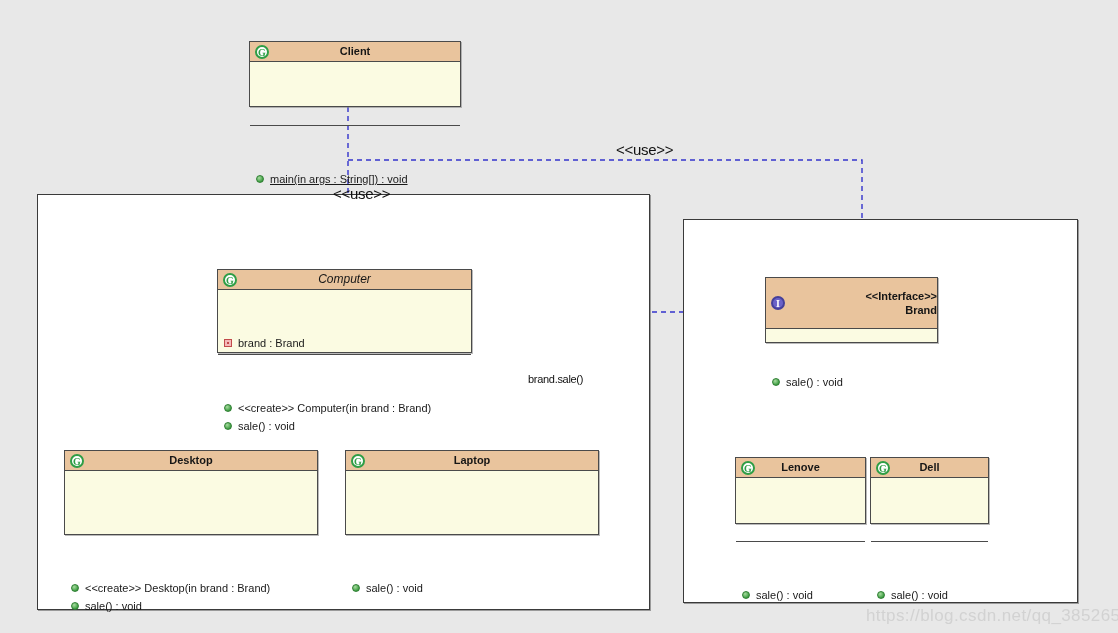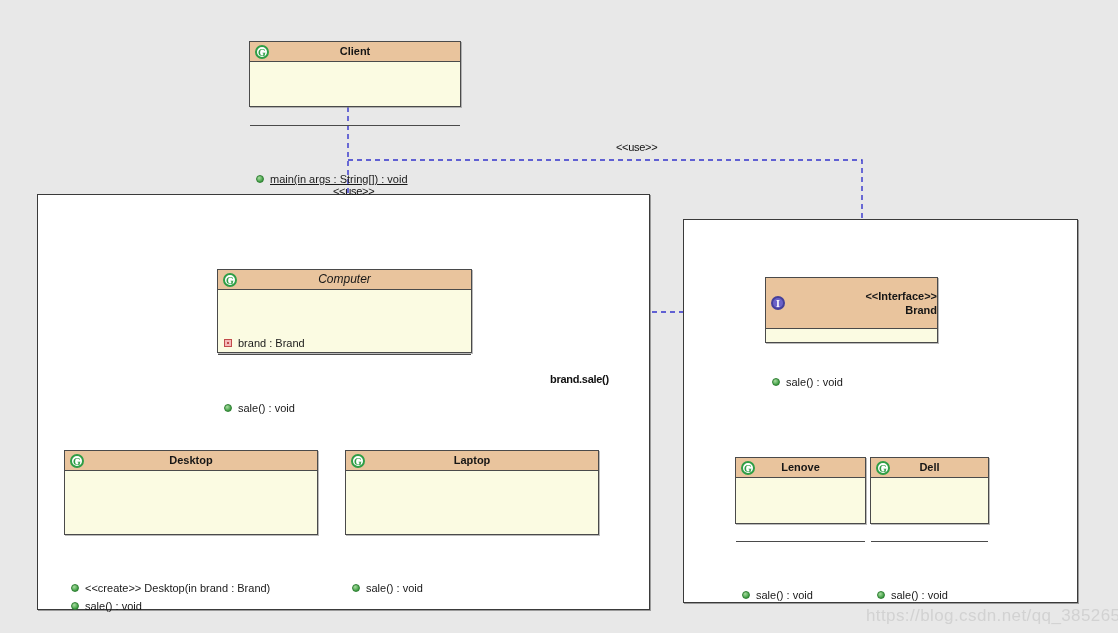--- a/index.html
+++ b/index.html
@@ -125,21 +125,21 @@
     color: #2e9e46;
   }
   .hdr-ic.iface {
     background: #6a62c8;
     border: 2px solid #45409a;
     color: #ffffff;
   }
   
   .edge-label {
     position: absolute;
-    font-size: 11px;
+    font-size: 15px;
     color: #111;
     white-space: nowrap;
     letter-spacing: -0.3px;
   }
   
   .watermark {
     position: absolute;
     font-size: 17px;
     color: #d2d2d2;
     white-space: nowrap;
@@ -204,21 +204,21 @@
   </svg>
 
   <div class="package" style="left:37px; top:194px; width:613px; height:416px;"></div>
 
   <div class="package" style="left:683px; top:219px; width:395px; height:384px;"></div>
 
   <div class="edge-label" style="left:333px; top:185px;">&lt;&lt;use&gt;&gt;</div>
 
   <div class="edge-label" style="left:616px; top:141px;">&lt;&lt;use&gt;&gt;</div>
 
-  <div class="edge-label" style="left:550px; top:373px; font-size:11px;font-weight:bold;">brand.sale()</div>
+  <div class="edge-label" style="left:528px; top:373px; font-size:11px;">brand.sale()</div>
 
   <div class="uml-class" style="left:249px; top:41px; width:212px; height:66px;">
     <div class="uml-header">
       <span class="hdr-ic cls">G</span>
       <span>Client</span>
     </div>
     <div class="uml-section empty"></div>
     <div class="uml-section">
       <div class="uml-row underline">
         <span class="ic ic-method"></span>
@@ -232,20 +232,24 @@
       <span class="hdr-ic cls">G</span>
       <span class="cls-name-italic">Computer</span>
     </div>
     <div class="uml-section">
       <div class="uml-row">
         <span class="ic ic-private-attr"></span>
         <span class="txt">brand : Brand</span>
       </div>
     </div>
     <div class="uml-section">
+      <div class="uml-row">
+        <span class="ic ic-method"></span>
+        <span class="txt">&lt;&lt;create&gt;&gt; Computer(in brand : Brand)</span>
+      </div>
       <div class="uml-row">
         <span class="ic ic-method"></span>
         <span class="txt">sale() : void</span>
       </div>
     </div>
   </div>
 
   <div class="uml-class" style="left:64px; top:450px; width:254px; height:85px;">
     <div class="uml-header">
       <span class="hdr-ic cls">G</span>

